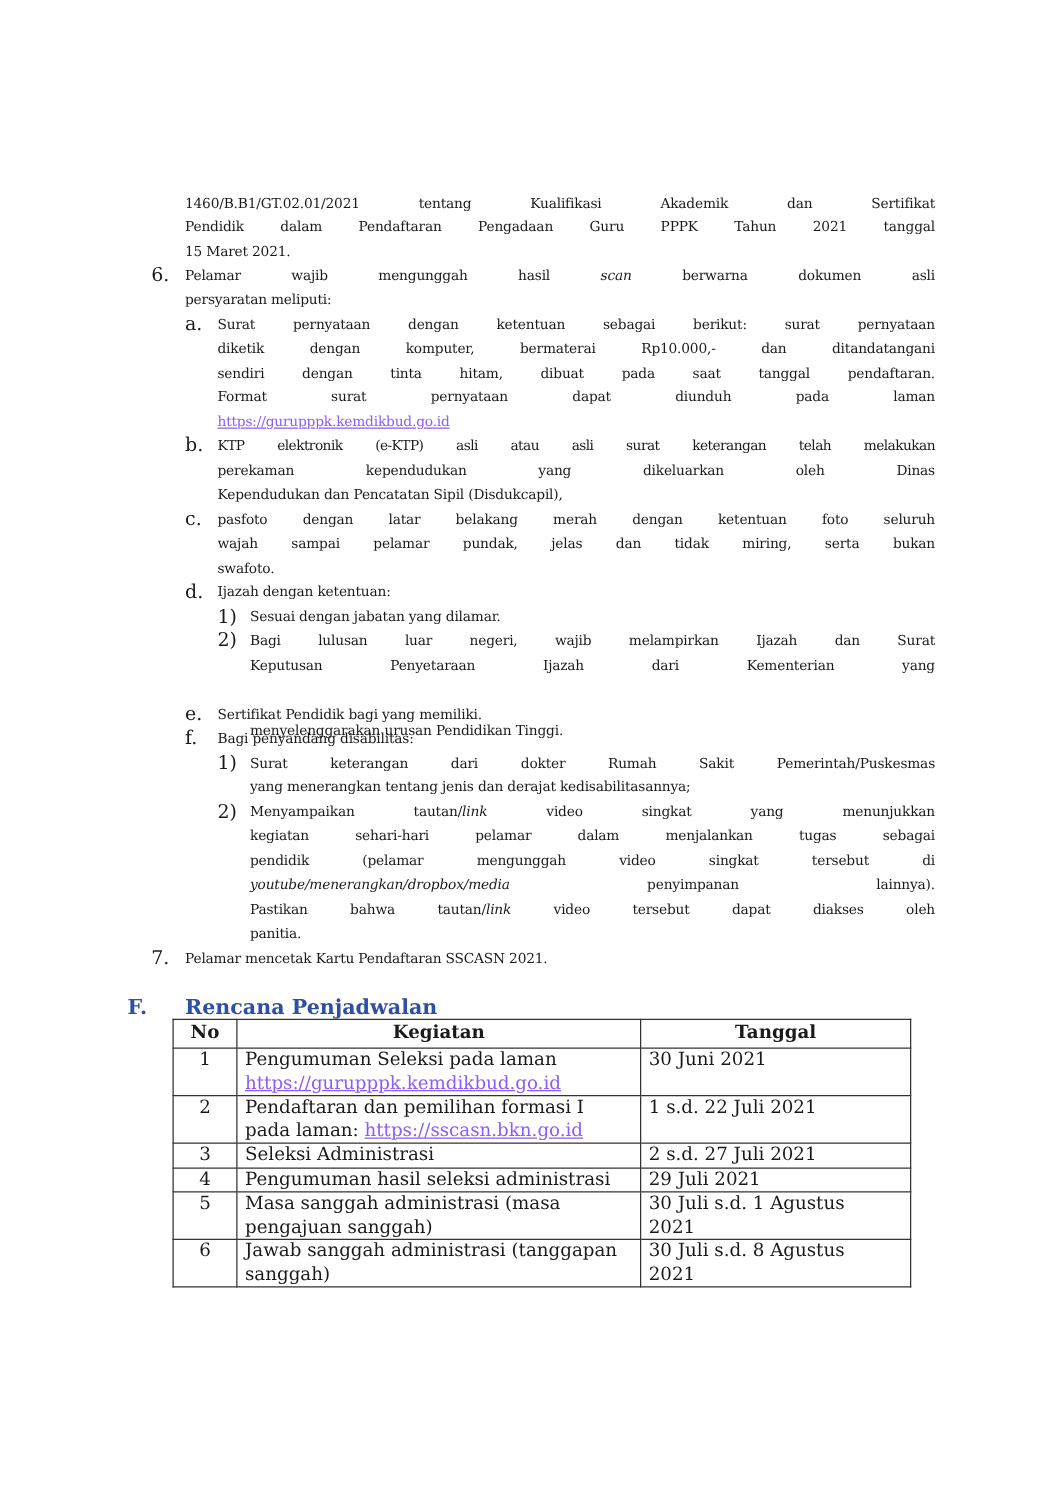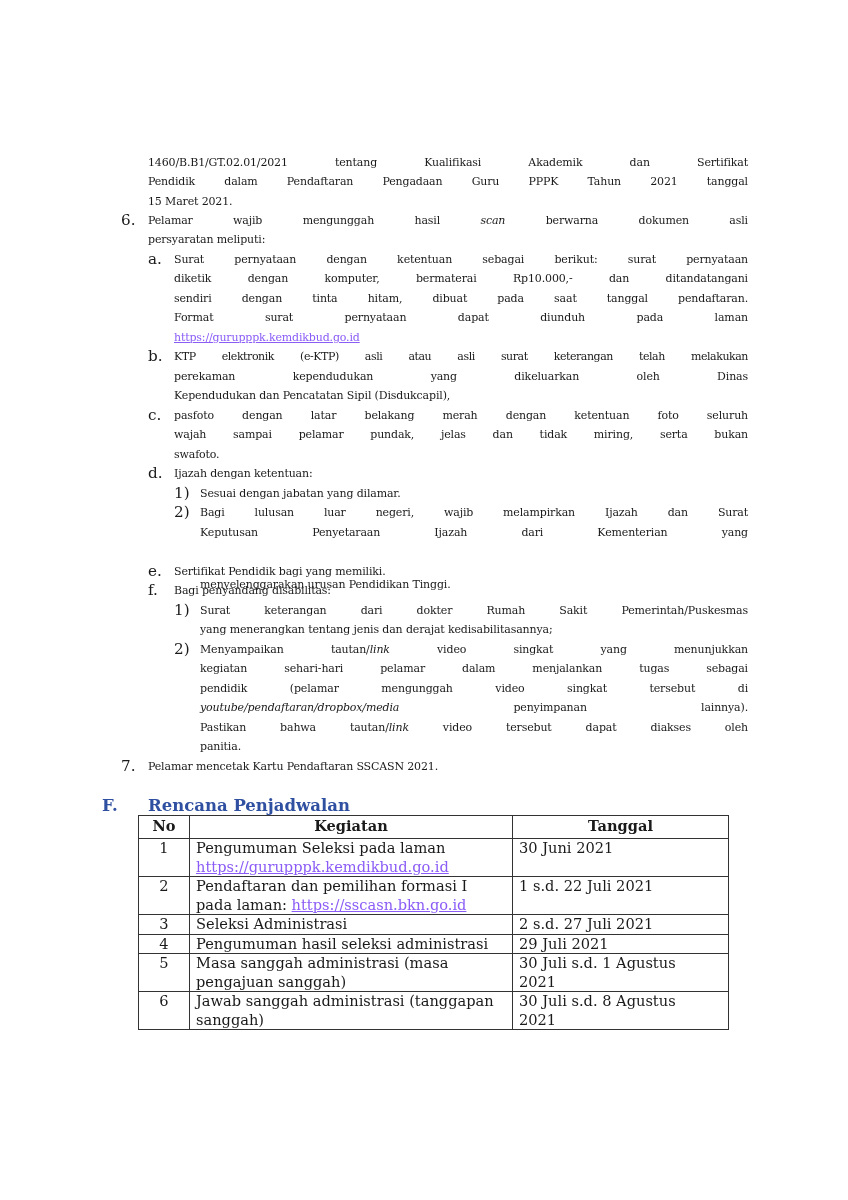--- a/index.html
+++ b/index.html
@@ -85,21 +85,21 @@
   <div class="line just" style="left:200px;top:601px;width:548px;">Surat keterangan dari dokter Rumah Sakit Pemerintah/Puskesmas</div>
   <div class="line" style="left:200px;top:620px;">yang menerangkan tentang jenis dan derajat kedisabilitasannya;</div>
 
   <div class="num" style="left:174px;top:640px;">2)</div>
   <div class="line just" style="left:200px;top:640px;width:548px;">
     <span>Menyampaikan tautan/</span><em>link</em><span> video singkat yang menunjukkan</span>
   </div>
   <div class="line just" style="left:200px;top:659px;width:548px;">kegiatan sehari-hari pelamar dalam menjalankan tugas sebagai</div>
   <div class="line just" style="left:200px;top:679px;width:548px;">pendidik (pelamar mengunggah video singkat tersebut di</div>
   <div class="line just" style="left:200px;top:698px;width:548px;">
-    <em>youtube/pendaftaran/dropbox/media</em><span> penyimpanan lainnya).</span>
+    <em>youtube/menerangkan/dropbox/media</em><span> penyimpanan lainnya).</span>
   </div>
   <div class="line just" style="left:200px;top:718px;width:548px;">
     <span>Pastikan bahwa tautan/</span><em>link</em><span> video tersebut dapat diakses oleh</span>
   </div>
   <div class="line" style="left:200px;top:737px;">panitia.</div>
 
   <div class="num" style="left:121px;top:757px;">7.</div>
   <div class="line" style="left:148px;top:757px;">Pelamar mencetak Kartu Pendaftaran SSCASN 2021.</div>
 
   <div class="heading">

